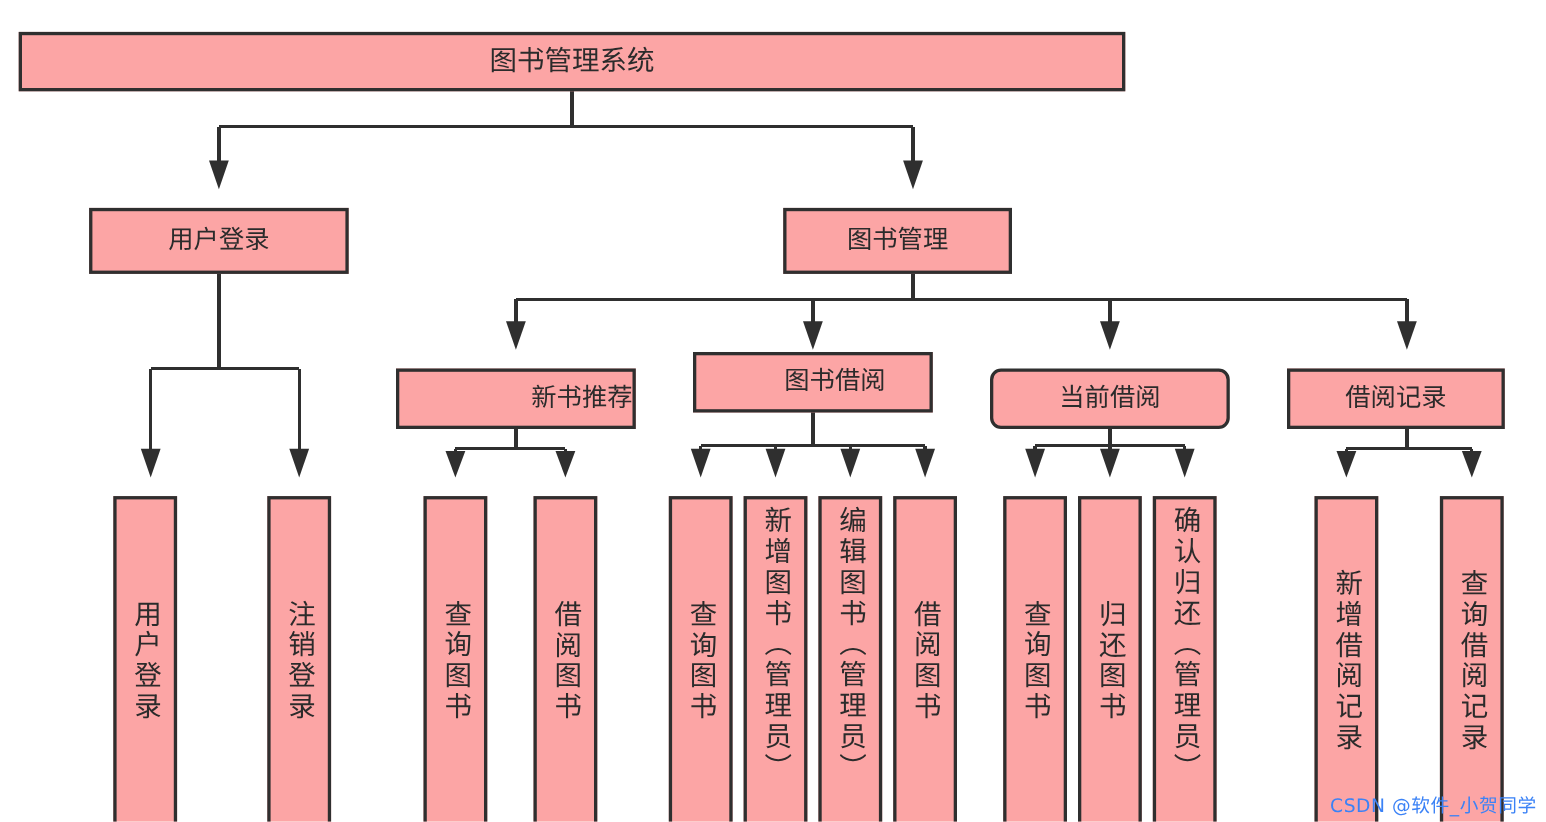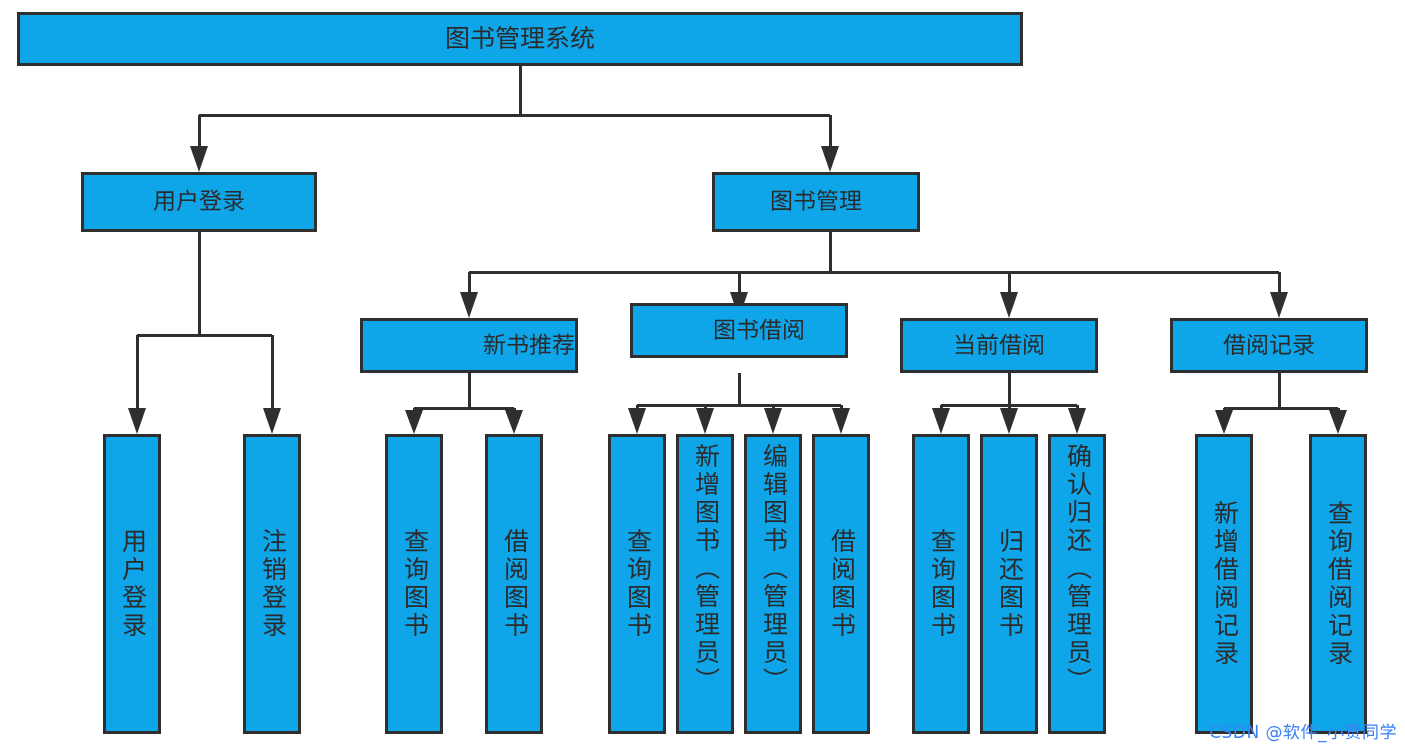--- a/index.html
+++ b/index.html
@@ -36,25 +36,26 @@
   }
   #wires polygon {
     fill: #2f2f2f;
     stroke: none;
   }
   
   .node {
     position: absolute;
     box-sizing: border-box;
     border: 3px solid #2f2f2f;
-    background: #0ea5e9;
+    background: #fca5a5;
     display: flex;
     align-items: center;
     justify-content: center;
     color: #2b2b2b;
+    margin-top: 17px;
   }
   .node .label {
     display: block;
     text-align: center;
     line-height: 1.18;
     white-space: pre;
   }
   
   .node.root .label {
     font-size: 25px;
@@ -172,21 +173,21 @@
   </div>
 
   <div class="node branch" style="left:360px; top:318px; width:218px; height:55px;justify-content:flex-end;">
     <span class="label">新书推荐</span>
   </div>
 
   <div class="node branch" style="left:630px; top:303px; width:218px; height:55px;padding-left:40px;">
     <span class="label">图书借阅</span>
   </div>
 
-  <div class="node branch" style="left:900px; top:318px; width:198px; height:55px;">
+  <div class="node branch" style="left:900px; top:318px; width:218px; height:55px;border-radius:10px;">
     <span class="label">当前借阅</span>
   </div>
 
   <div class="node branch" style="left:1170px; top:318px; width:198px; height:55px;">
     <span class="label">借阅记录</span>
   </div>
 
   <div class="node leaf centered" style="left:103px; top:434px; width:58px; height:300px;">
     <span class="label">用户登录</span>
   </div>

